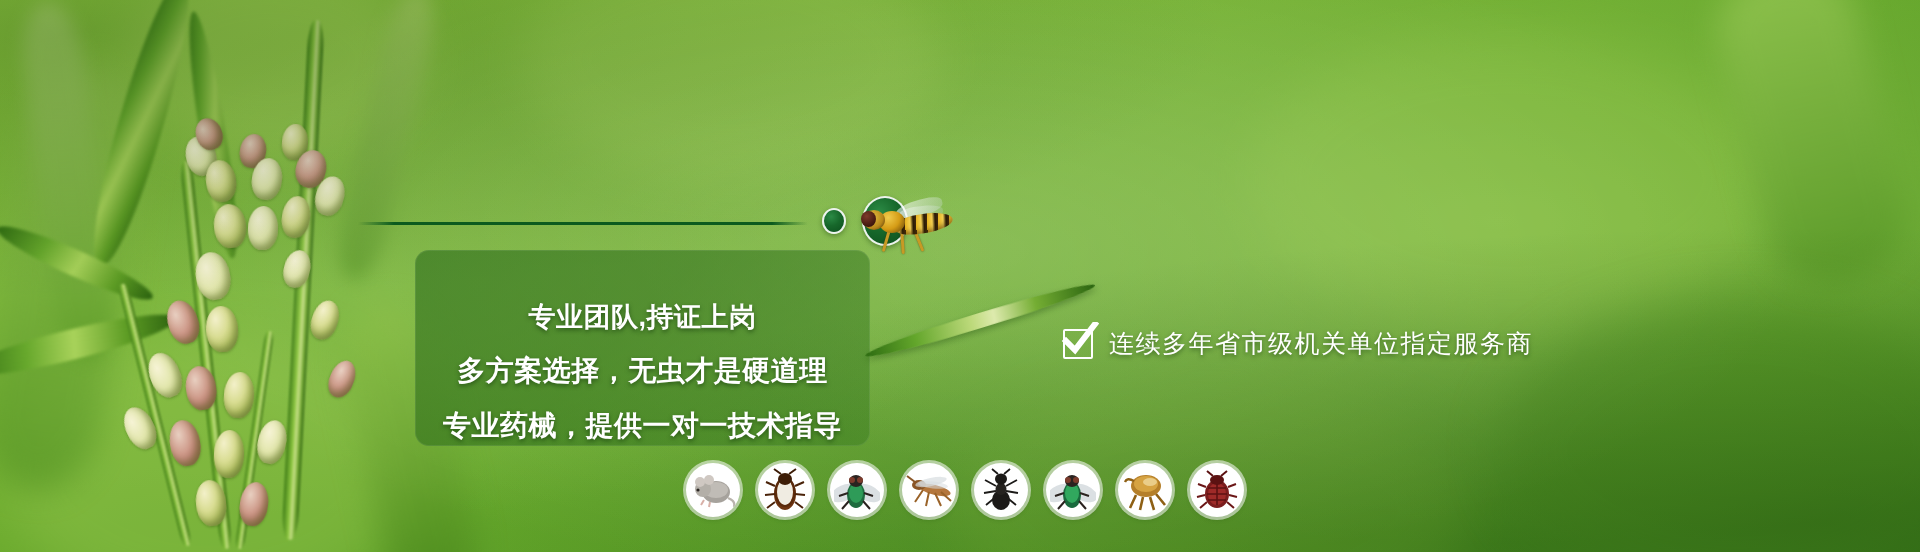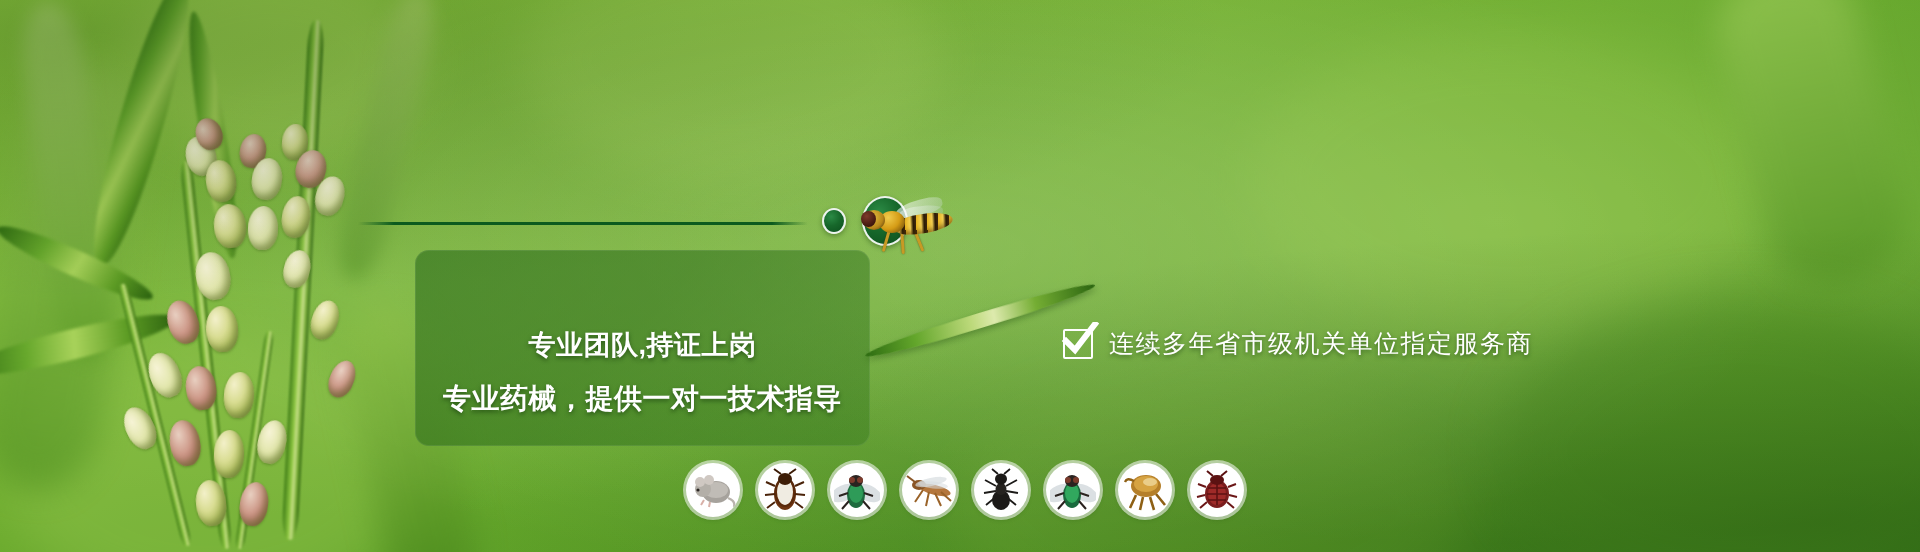--- a/index.html
+++ b/index.html
@@ -268,20 +268,21 @@
   <div class="bg-vignette"></div>
 
 
   <div class="rule"></div>
   <div class="dot small"></div>
   <div class="dot big"></div>
 
   <div class="panel"></div>
   <div class="panel-lines">
     <div class="l l1">专业团队,持证上岗</div>
+    <div class="l l2">多方案选择，无虫才是硬道理</div>
     <div class="l l3">专业药械，提供一对一技术指导</div>
   </div>
 
   <div class="leafbranch">
     <div class="lb"></div>
   </div>
   <div class="fly">
     <div class="leg" style="left:30px;top:30px;transform:rotate(16deg);"></div>
     <div class="leg" style="left:46px;top:32px;transform:rotate(-4deg);"></div>
     <div class="leg" style="left:62px;top:30px;transform:rotate(-22deg);"></div>

